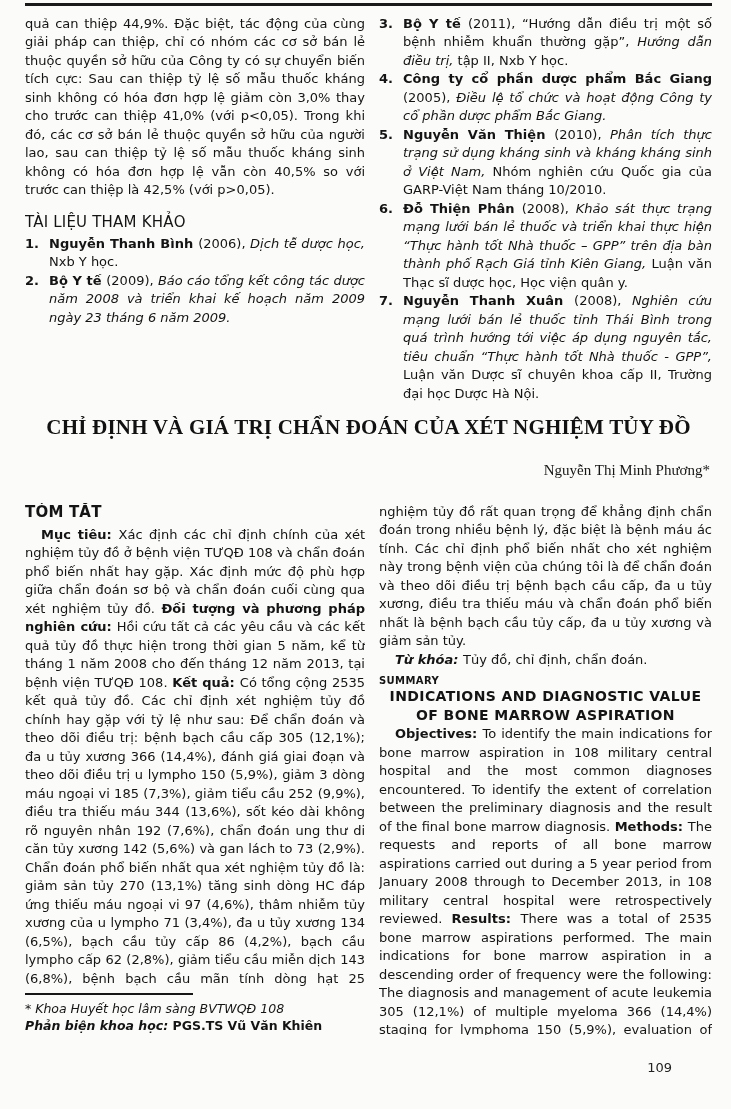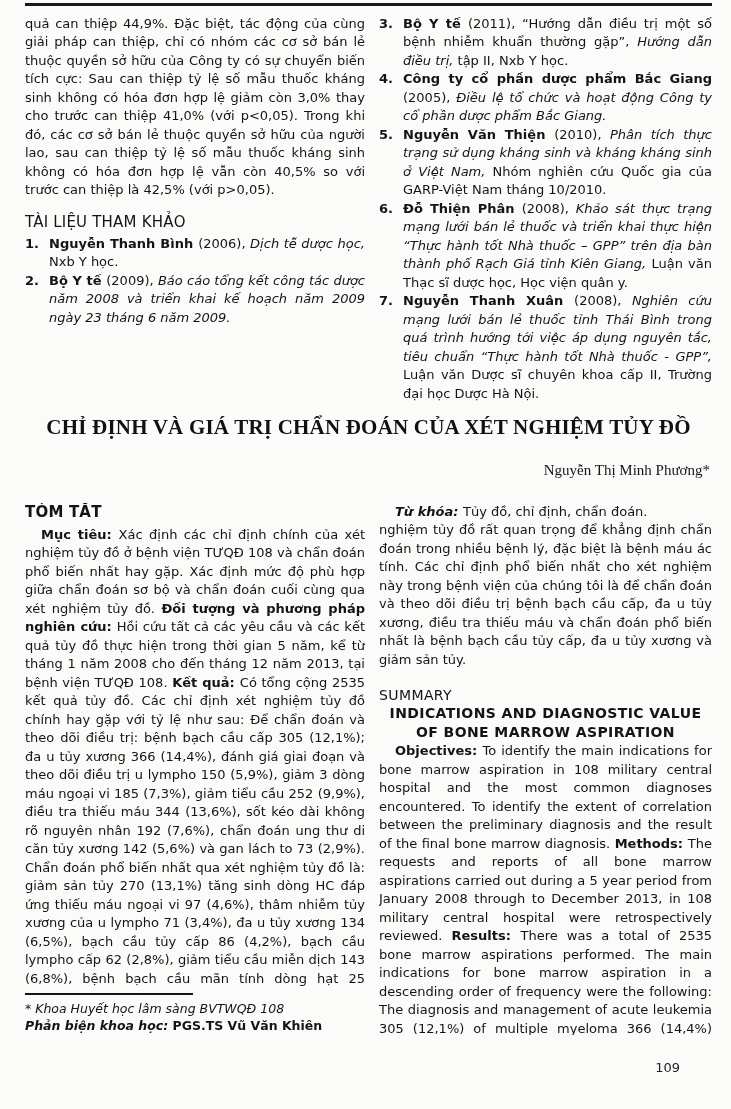--- a/index.html
+++ b/index.html
@@ -35,24 +35,24 @@
     text-align:right;font-family:"Liberation Serif",serif;
     font-size:15px;margin-top:22px;padding-right:2px;color:#161616;
   }
   .sec2{margin-top:24px;height:532px;}
   .sec2 .col-l{display:flex;flex-direction:column;height:100%;}
   .sec2 .col-r{height:100%;overflow:hidden;}
   .abstract-heading{font-size:15px;font-weight:bold;margin:0 0 5px;letter-spacing:.2px;}
   .flow{flex:1 1 auto;overflow:hidden;}
   .footnote{margin-top:auto;flex:none;font-size:12.5px;line-height:17.5px;padding-top:4px;}
   .footnote-rule{width:168px;height:1.5px;background:#161616;margin-bottom:5px;}
-  .summary-heading{font-size:14px;font-weight:normal;margin:18px 0 1px;letter-spacing:.4px;}
+  .summary-heading{font-size:10px;font-weight:bold;margin:6px 0 1px;letter-spacing:.4px;}
   .summary-subtitle{text-align:center;font-weight:bold;font-size:14px;line-height:19px;letter-spacing:.4px;}
   .kw{margin-top:0;}
-  .page-number{position:absolute;right:51px;top:1060px;font-size:13px;color:#222;}
+  .page-number{position:absolute;right:59px;top:1060px;font-size:13px;color:#222;}
 </style>
 </head>
 <body>
 
 <div class="page">
 
   <div class="header-rule"></div>
 
   <div class="cols sec1">
     <div class="col-l">
@@ -102,22 +102,22 @@
         <p class="just ind"><span class="b">Mục tiêu: </span><span>Xác định các chỉ định chính của xét nghiệm tủy đồ ở bệnh viện TƯQĐ 108 và chẩn đoán phổ biến nhất hay gặp. Xác định mức độ phù hợp giữa chẩn đoán sơ bộ và chẩn đoán cuối cùng qua xét nghiệm tủy đồ. </span><span class="b">Đối tượng và phương pháp nghiên cứu: </span><span>Hồi cứu tất cả các yêu cầu và các kết quả tủy đồ thực hiện trong thời gian 5 năm, kể từ tháng 1 năm 2008 cho đến tháng 12 năm 2013, tại bệnh viện TƯQĐ 108. </span><span class="b">Kết quả: </span><span>Có tổng cộng 2535 kết quả tủy đồ. Các chỉ định xét nghiệm tủy đồ chính hay gặp với tỷ lệ như sau: Để chẩn đoán và theo dõi điều trị: bệnh bạch cầu cấp 305 (12,1%); đa u tủy xương 366 (14,4%), đánh giá giai đoạn và theo dõi điều trị u lympho 150 (5,9%), giảm 3 dòng máu ngoại vi 185 (7,3%), giảm tiểu cầu 252 (9,9%), điều tra thiếu máu 344 (13,6%), sốt kéo dài không rõ nguyên nhân 192 (7,6%), chẩn đoán ung thư di căn tủy xương 142 (5,6%) và gan lách to 73 (2,9%). Chẩn đoán phổ biến nhất qua xét nghiệm tủy đồ là: giảm sản tủy 270 (13,1%) tăng sinh dòng HC đáp ứng thiếu máu ngoại vi 97 (4,6%), thâm nhiễm tủy xương của u lympho 71 (3,4%), đa u tủy xương 134 (6,5%), bạch cầu tủy cấp 86 (4,2%), bạch cầu lympho cấp 62 (2,8%), giảm tiểu cầu miễn dịch 143 (6,8%), bệnh bạch cầu mãn tính dòng hạt 25 (1,2%), và 816 (39,4%) tủy đồ bình thường. </span></p>
       </div>
       <div class="footnote">
         <div class="footnote-rule"></div>
         <div><span class="i">* Khoa Huyết học lâm sàng BVTWQĐ 108</span></div>
         <div><span class="b i">Phản biện khoa học: </span><span class="b">PGS.TS Vũ Văn Khiên</span></div>
       </div>
     </div>
 
     <div class="col-r">
+      <p class="just"><span>nghiệm tủy đồ rất quan trọng để khẳng định chẩn đoán trong nhiều bệnh lý, đặc biệt là bệnh máu ác tính. Các chỉ định phổ biến nhất cho xét nghiệm này trong bệnh viện của chúng tôi là để chẩn đoán và theo dõi điều trị bệnh bạch cầu cấp, đa u tủy xương, điều tra thiếu máu và chẩn đoán phổ biến nhất là bệnh bạch cầu tủy cấp, đa u tủy xương và giảm sản tủy.</span></p>
       <p class="just ind kw"><span class="b i">Từ khóa: </span><span>Tủy đồ, chỉ định, chẩn đoán.</span></p>
-      <p class="just"><span>nghiệm tủy đồ rất quan trọng để khẳng định chẩn đoán trong nhiều bệnh lý, đặc biệt là bệnh máu ác tính. Các chỉ định phổ biến nhất cho xét nghiệm này trong bệnh viện của chúng tôi là để chẩn đoán và theo dõi điều trị bệnh bạch cầu cấp, đa u tủy xương, điều tra thiếu máu và chẩn đoán phổ biến nhất là bệnh bạch cầu tủy cấp, đa u tủy xương và giảm sản tủy.</span></p>
       <div class="summary-heading">SUMMARY</div>
       <div class="summary-subtitle">INDICATIONS AND DIAGNOSTIC VALUE</div>
       <div class="summary-subtitle">OF BONE MARROW ASPIRATION</div>
       <p class="just ind"><span class="b">Objectives: </span><span>To identify the main indications for bone marrow aspiration in 108 military central hospital and the most common diagnoses encountered. To identify the extent of correlation between the preliminary diagnosis and the result of the final bone marrow diagnosis. </span><span class="b">Methods: </span><span>The requests and reports of all bone marrow aspirations carried out during a 5 year period from January 2008 through to December 2013, in 108 military central hospital were retrospectively reviewed. </span><span class="b">Results: </span><span>There was a total of 2535 bone marrow aspirations performed. The main indications for bone marrow aspiration in a descending order of frequency were the following: The diagnosis and management of acute leukemia 305 (12,1%) of multiple myeloma 366 (14,4%) staging for lymphoma 150 (5,9%), evaluation of pancytopenia 185 (7,3%), thrombocytopenia 143 (6,8%), investigation of anemia</span></p>
     </div>
 
   </div>
 </div>
 
 <div class="page-number">109</div>

